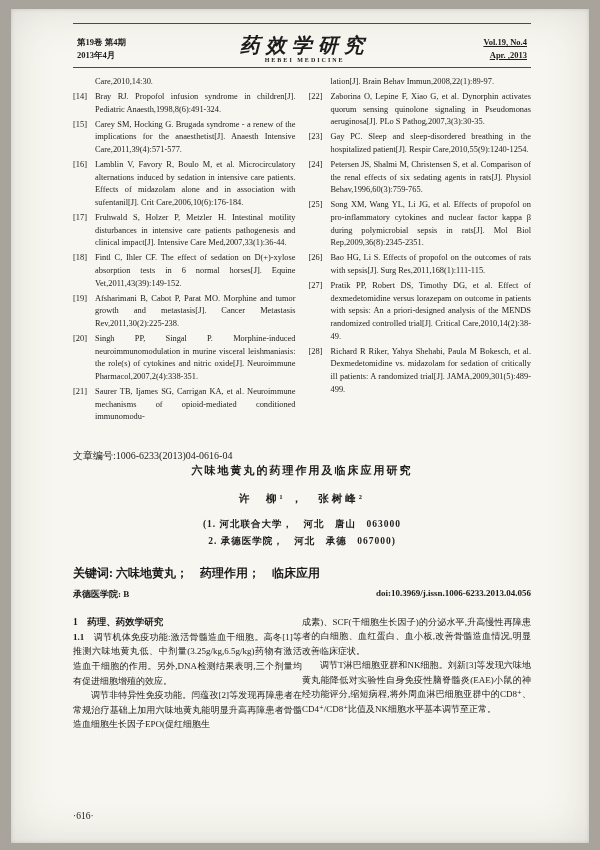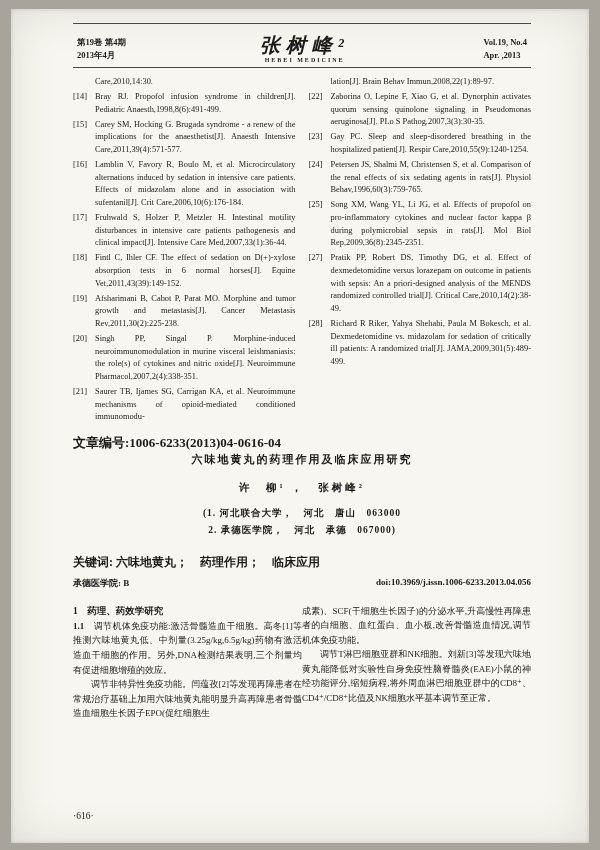--- a/index.html
+++ b/index.html
@@ -18,31 +18,31 @@
   .content{
     position:absolute;left:62px;right:58px;top:14px;bottom:10px;
   }
   
   .jheader{
     display:flex;justify-content:space-between;align-items:center;
     border-top:1px solid #4a4a4a;border-bottom:1px solid #4a4a4a;
     padding:11px 4px 4px 4px;
   }
   .jh-side{font-size:8.5px;font-weight:bold;line-height:1.5;}
-  .jh-side.right{}
+  .jh-side.right{text-align:right;text-decoration:underline;}
   .jh-center{text-align:center;}
   .jh-cn{font-size:20px;font-weight:bold;font-style:italic;letter-spacing:6px;line-height:1;}
   .jh-en{font-size:6px;letter-spacing:2px;font-weight:bold;margin-top:2px;}
   
   .refs{display:flex;gap:13px;margin-top:8px;}
   .ref-col{width:50%;font-size:8.4px;line-height:1.5;}
   .ref{margin:0 0 2.5px 0;padding-left:22px;text-indent:-22px;text-align:justify;}
   .ref .lab{display:inline-block;width:22px;text-indent:0;}
   
-  .article-no{font-size:13px;font-weight:bold;margin-top:8px;}
+  .article-no{font-size:10px;font-weight:normal;margin-top:23px;}
   .paper-title{font-size:11px;font-weight:bold;text-align:center;letter-spacing:2px;}
   .authors{font-size:10.5px;font-weight:bold;text-align:center;letter-spacing:3px;margin-top:14px;}
   .affil{font-size:9.5px;font-weight:bold;text-align:center;line-height:1.8;margin-top:10px;letter-spacing:1px;}
   .kw-row{font-size:12px;margin-top:14px;}
   .kw-label{font-weight:bold;}
   .kw-text{font-weight:bold;}
   .code-row{display:flex;justify-content:space-between;font-size:9px;margin-top:6px;}
   .code-left{font-weight:bold;}
   .doi{font-weight:bold;}
   
@@ -60,35 +60,35 @@
 
 <div class="scan-page">
   <div class="content">
 
     <div class="jheader">
       <div class="jh-side">
         <div>第19卷  第4期</div>
         <div>2013年4月</div>
       </div>
       <div class="jh-center">
-        <div class="jh-cn">张树峰²</div>
+        <div class="jh-cn">药效学研究</div>
         <div class="jh-en">HEBEI MEDICINE</div>
       </div>
       <div class="jh-side right">
         <div>Vol.19, No.4</div>
         <div>Apr. ,2013</div>
       </div>
     </div>
 
     <div class="refs">
       <div class="ref-col">
 
           <p class="ref"><span class="lab"></span><span>Care,2010,14:30.</span></p>
 
-          <p class="ref"><span class="lab">[14]</span><span>Bray RJ. Propofol infusion syndrome in children[J]. Pediatric Anaesth,1998,8(6):491-499.</span></p>
+          <p class="ref"><span class="lab">[14]</span><span>Bray RJ. Propofol infusion syndrome in children[J]. Pediatric Anaesth,1998,8(6):491-324.</span></p>
 
           <p class="ref"><span class="lab">[15]</span><span>Carey SM, Hocking G. Brugada syndrome - a renew of the implications for the anaesthetist[J]. Anaesth Intensive Care,2011,39(4):571-577.</span></p>
 
           <p class="ref"><span class="lab">[16]</span><span>Lamblin V, Favory R, Boulo M, et al. Microcirculatory alternations induced by sedation in intensive care patients. Effects of midazolam alone and in association with sufentanil[J]. Crit Care,2006,10(6):176-184.</span></p>
 
           <p class="ref"><span class="lab">[17]</span><span>Fruhwald S, Holzer P, Metzler H. Intestinal motility disturbances in intensive care patients pathogenesis and clinical impact[J]. Intensive Care Med,2007,33(1):36-44.</span></p>
 
           <p class="ref"><span class="lab">[18]</span><span>Fintl C, Ihler CF. The effect of sedation on D(+)-xylose absorption tests in 6 normal horses[J]. Equine Vet,2011,43(39):149-152.</span></p>
 
           <p class="ref"><span class="lab">[19]</span><span>Afsharimani B, Cabot P, Parat MO. Morphine and tumor growth and metastasis[J]. Cancer Metastasis Rev,2011,30(2):225-238.</span></p>
@@ -102,20 +102,21 @@
           <p class="ref"><span class="lab"></span><span>lation[J]. Brain Behav Immun,2008,22(1):89-97.</span></p>
 
           <p class="ref"><span class="lab">[22]</span><span>Zaborina O, Lepine F, Xiao G, et al. Dynorphin activates quorum sensing quinolone signaling in Pseudomonas aeruginosa[J]. PLo S Pathog,2007,3(3):30-35.</span></p>
 
           <p class="ref"><span class="lab">[23]</span><span>Gay PC. Sleep and sleep-disordered breathing in the hospitalized patient[J]. Respir Care,2010,55(9):1240-1254.</span></p>
 
           <p class="ref"><span class="lab">[24]</span><span>Petersen JS, Shalmi M, Christensen S, et al. Comparison of the renal effects of six sedating agents in rats[J]. Physiol Behav,1996,60(3):759-765.</span></p>
 
           <p class="ref"><span class="lab">[25]</span><span>Song XM, Wang YL, Li JG, et al. Effects of propofol on pro-inflammatory cytokines and nuclear factor kappa β during polymicrobial sepsis in rats[J]. Mol Biol Rep,2009,36(8):2345-2351.</span></p>
 
+          <p class="ref"><span class="lab">[26]</span><span>Bao HG, Li S. Effects of propofol on the outcomes of rats with sepsis[J]. Surg Res,2011,168(1):111-115.</span></p>
 
           <p class="ref"><span class="lab">[27]</span><span>Pratik PP, Robert DS, Timothy DG, et al. Effect of dexmedetomidine versus lorazepam on outcome in patients with sepsis: An a priori-designed analysis of the MENDS randomized controlled trial[J]. Critical Care,2010,14(2):38-49.</span></p>
 
           <p class="ref"><span class="lab">[28]</span><span>Richard R Riker, Yahya Shehabi, Paula M Bokesch, et al. Dexmedetomidine vs. midazolam for sedation of critically ill patients: A randomized trial[J]. JAMA,2009,301(5):489-499.</span></p>
         </div>
     </div>
 
     <div class="article-no">文章编号:1006-6233(2013)04-0616-04</div>
     <div class="paper-title">六味地黄丸的药理作用及临床应用研究</div>
     <div class="authors">许　柳¹ ，　张树峰²</div>
@@ -136,21 +137,21 @@
       <span class="doi">doi:10.3969/j.issn.1006-6233.2013.04.056</span>
     </div>
 
     <div class="bodycols">
       <div class="bcol">
         <p class="sec-title">1　药理、药效学研究</p>
         <p><span class="p-num">1.1</span><span>　调节机体免疫功能:激活骨髓造血干细胞。高冬[1]等推测六味地黄丸低、中剂量(3.25g/kg,6.5g/kg)药物有激活造血干细胞的作用。另外,DNA检测结果表明,三个剂量均有促进细胞增殖的效应。</span></p>
         <p class="p-indent">调节非特异性免疫功能。闫蕴孜[2]等发现再障患者在常规治疗基础上加用六味地黄丸能明显升高再障患者骨髓造血细胞生长因子EPO(促红细胞生</p>
       </div>
       <div class="bcol">
-        <p>成素)、SCF(干细胞生长因子)的分泌水平,升高慢性再障患者的白细胞、血红蛋白、血小板,改善骨髓造血情况,调节机体免疫功能。</p>
+        <p>成素)、SCF(干细胞生长因子)的分泌水平,升高慢性再障患者的白细胞、血红蛋白、血小板,改善骨髓造血情况,明显改善临床症状。</p>
         <p class="p-indent">调节T淋巴细胞亚群和NK细胞。刘新[3]等发现六味地黄丸能降低对实验性自身免疫性脑脊髓炎(EAE)小鼠的神经功能评分,缩短病程,将外周血淋巴细胞亚群中的CD8⁺、CD4⁺/CD8⁺比值及NK细胞水平基本调节至正常。</p>
       </div>
     </div>
 
     <div class="page-no">·616·</div>
 
   </div>
 </div>
 
 </body></html>

